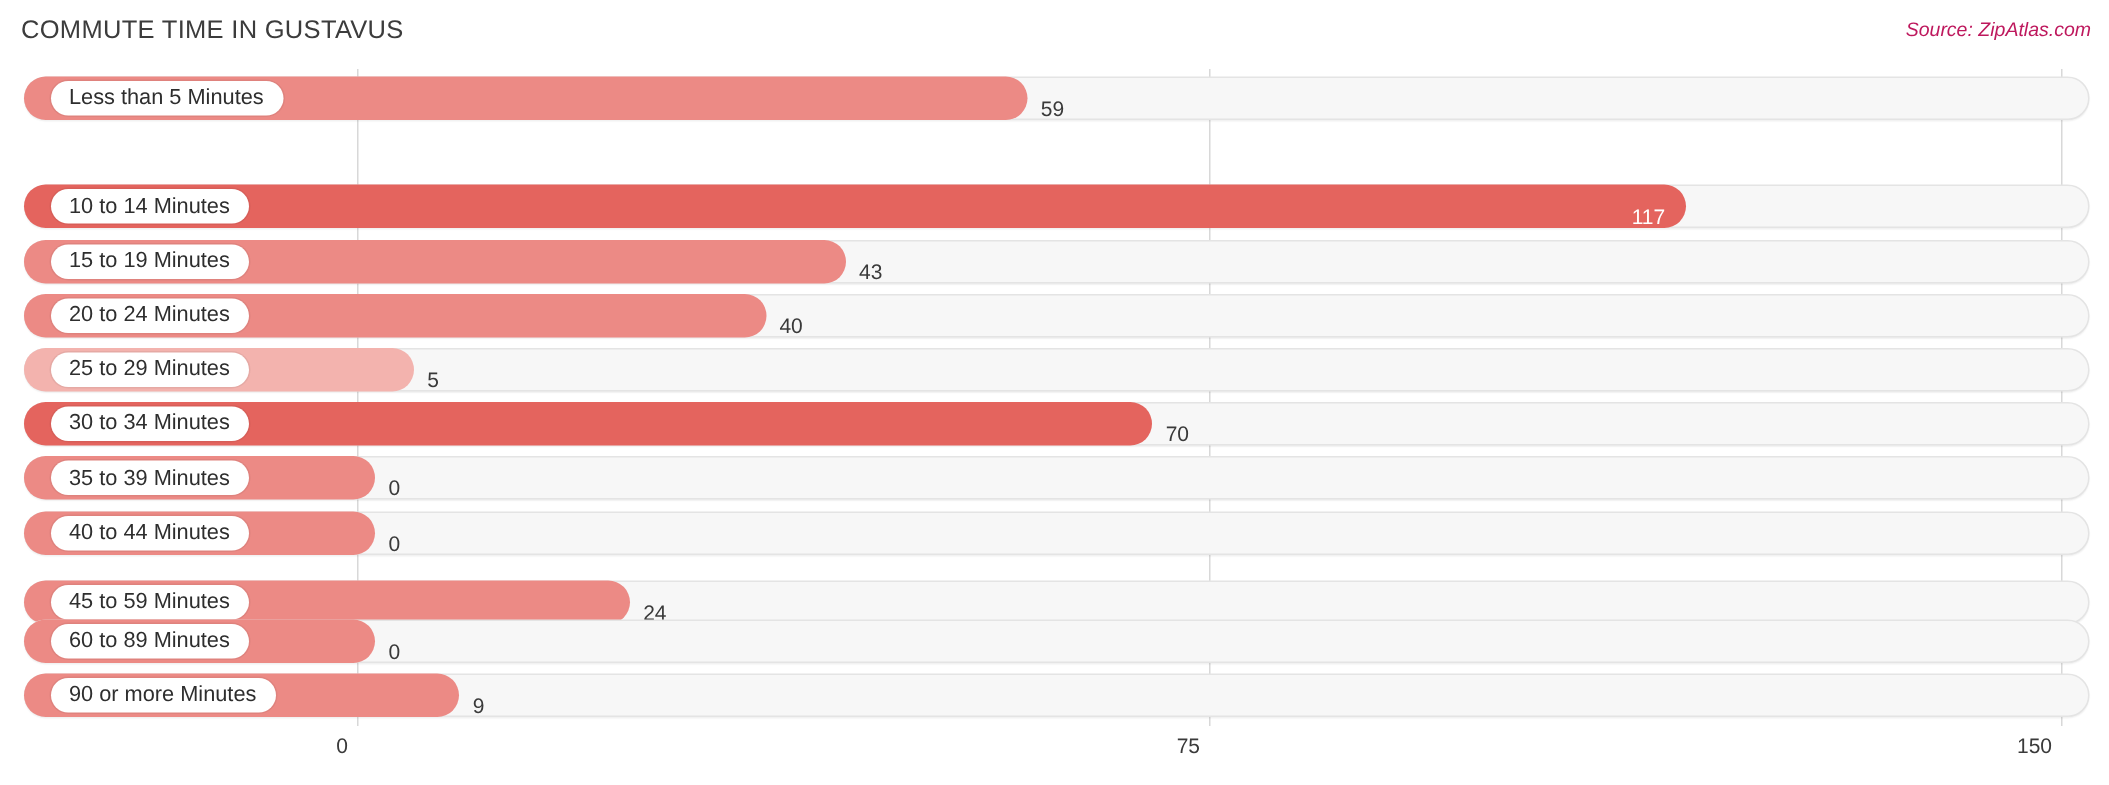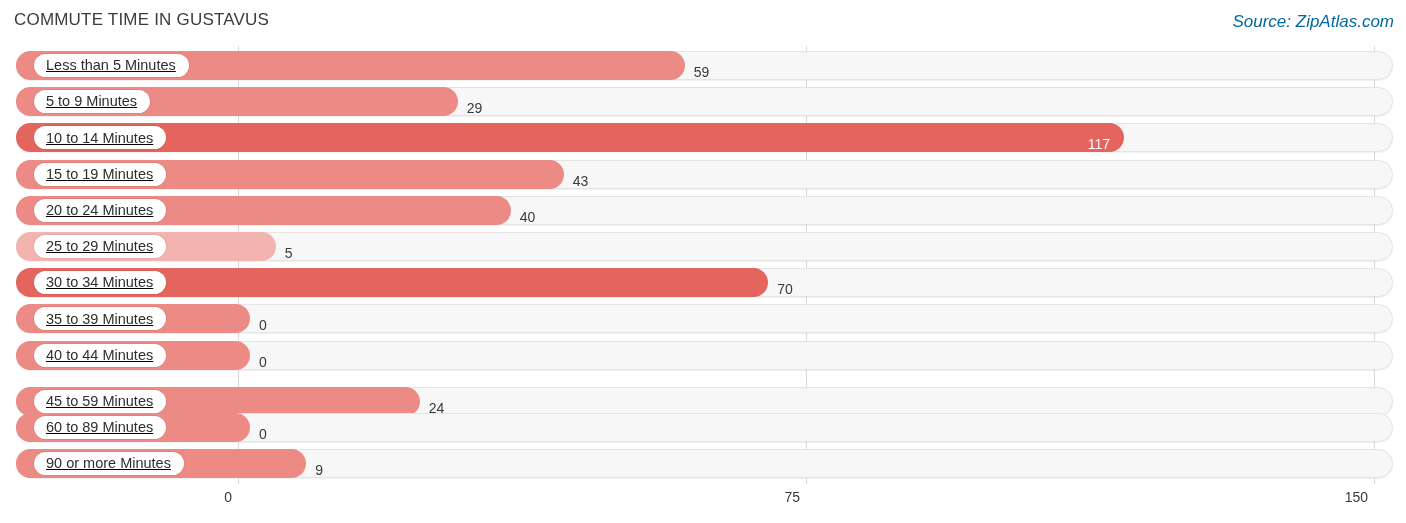--- a/index.html
+++ b/index.html
@@ -29,23 +29,23 @@
     font-size: 17px;
     letter-spacing: .2px;
     color: #3c3c3c;
     font-weight: 400;
     white-space: nowrap;
   }
   #source-note {
     position: absolute;
     right: 12px;
     top: 12px;
-    font-size: 17px;
+    font-size: 13px;
     font-style: italic;
-    color: #0369a1;
+    color: #be185d;
     white-space: nowrap;
   }
 
   
   #plot {
     position: absolute;
     left: 0;
     top: 46px;
     width: 1406px;
     height: 438px;
@@ -102,21 +102,20 @@
     left: 18px;
     top: 3px;
     height: 23px;
     background: #ffffff;
     border-radius: 12px;
     display: flex;
     align-items: center;
     padding: 0 13px 0 12px;
     box-shadow: 0 0 0 1px rgba(0,0,0,.055);
     white-space: nowrap;
-    text-decoration: underline;
   }
   .label-pill .cat-label {
     font-size: 14.5px;
     color: #2e2e2e;
     line-height: 1;
   }
 
   
   .value {
     position: absolute;
@@ -164,28 +163,20 @@
   <div class="gridline" style="left:1374px"></div>
   <div class="rows" id="rows">
       <div class="row" style="top: 5px;">
         <div class="track"></div>
         <div class="bar" style="width: 668.827px;"></div>
         <div class="label-pill">
           <span class="cat-label">Less than 5 Minutes</span>
         </div>
         <div class="value" style="left: 677.827px;">59</div>
       </div>
-      <div class="row" style="top: 41.2px;">
-        <div class="track"></div>
-        <div class="bar" style="width: 441.627px;"></div>
-        <div class="label-pill">
-          <span class="cat-label">5 to 9 Minutes</span>
-        </div>
-        <div class="value" style="left: 450.627px;">29</div>
-      </div>
       <div class="row" style="top: 77.4px;">
         <div class="track"></div>
         <div class="bar strong" style="width: 1108.08px;"></div>
         <div class="label-pill">
           <span class="cat-label">10 to 14 Minutes</span>
         </div>
         <div class="value inside" style="left: 1094.08px;">117</div>
       </div>
       <div class="row" style="top: 113.6px;">
         <div class="track"></div>

